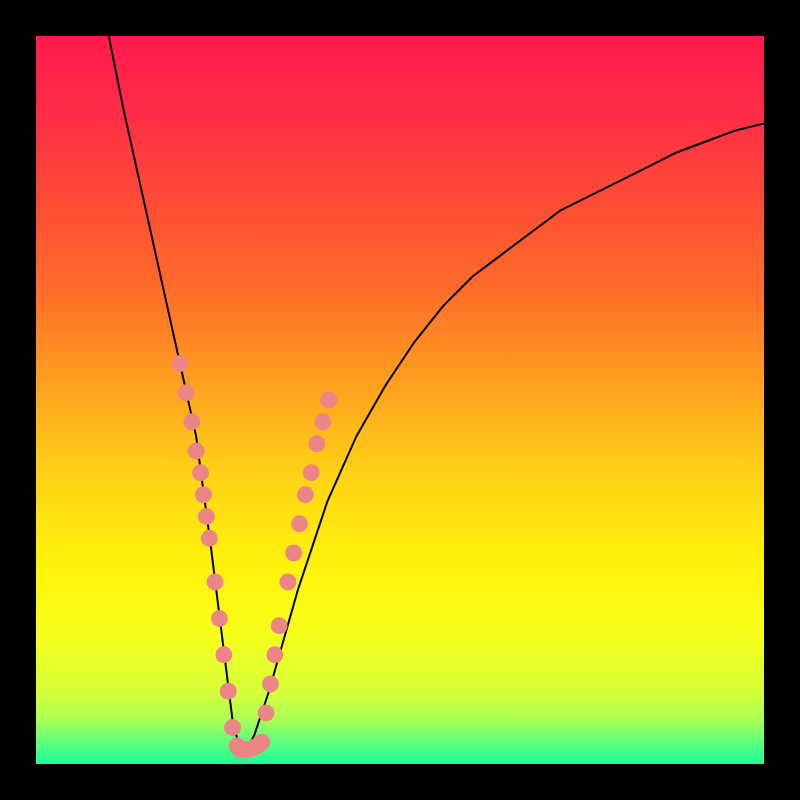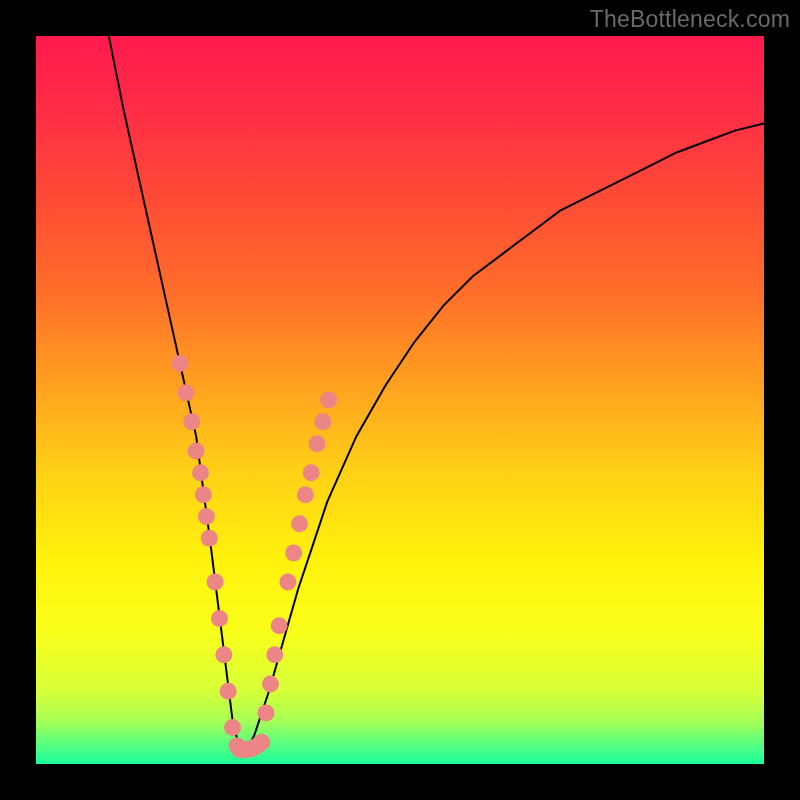--- a/index.html
+++ b/index.html
@@ -114,15 +114,14 @@
           <circle cx="269.36" cy="458.64" r="8.5" class="dot" fill="#ec8585"></circle>
           <circle cx="275.18" cy="436.80" r="8.5" class="dot" fill="#ec8585"></circle>
           <circle cx="281.01" cy="407.68" r="8.5" class="dot" fill="#ec8585"></circle>
           <circle cx="286.83" cy="385.84" r="8.5" class="dot" fill="#ec8585"></circle>
           <circle cx="292.66" cy="364.00" r="8.5" class="dot" fill="#ec8585"></circle>
         </g>
     </svg>
 
   </div>
 
-  <div class="watermark">TheBottleneck.com</div>
 
 </div>
 
 </body></html>

